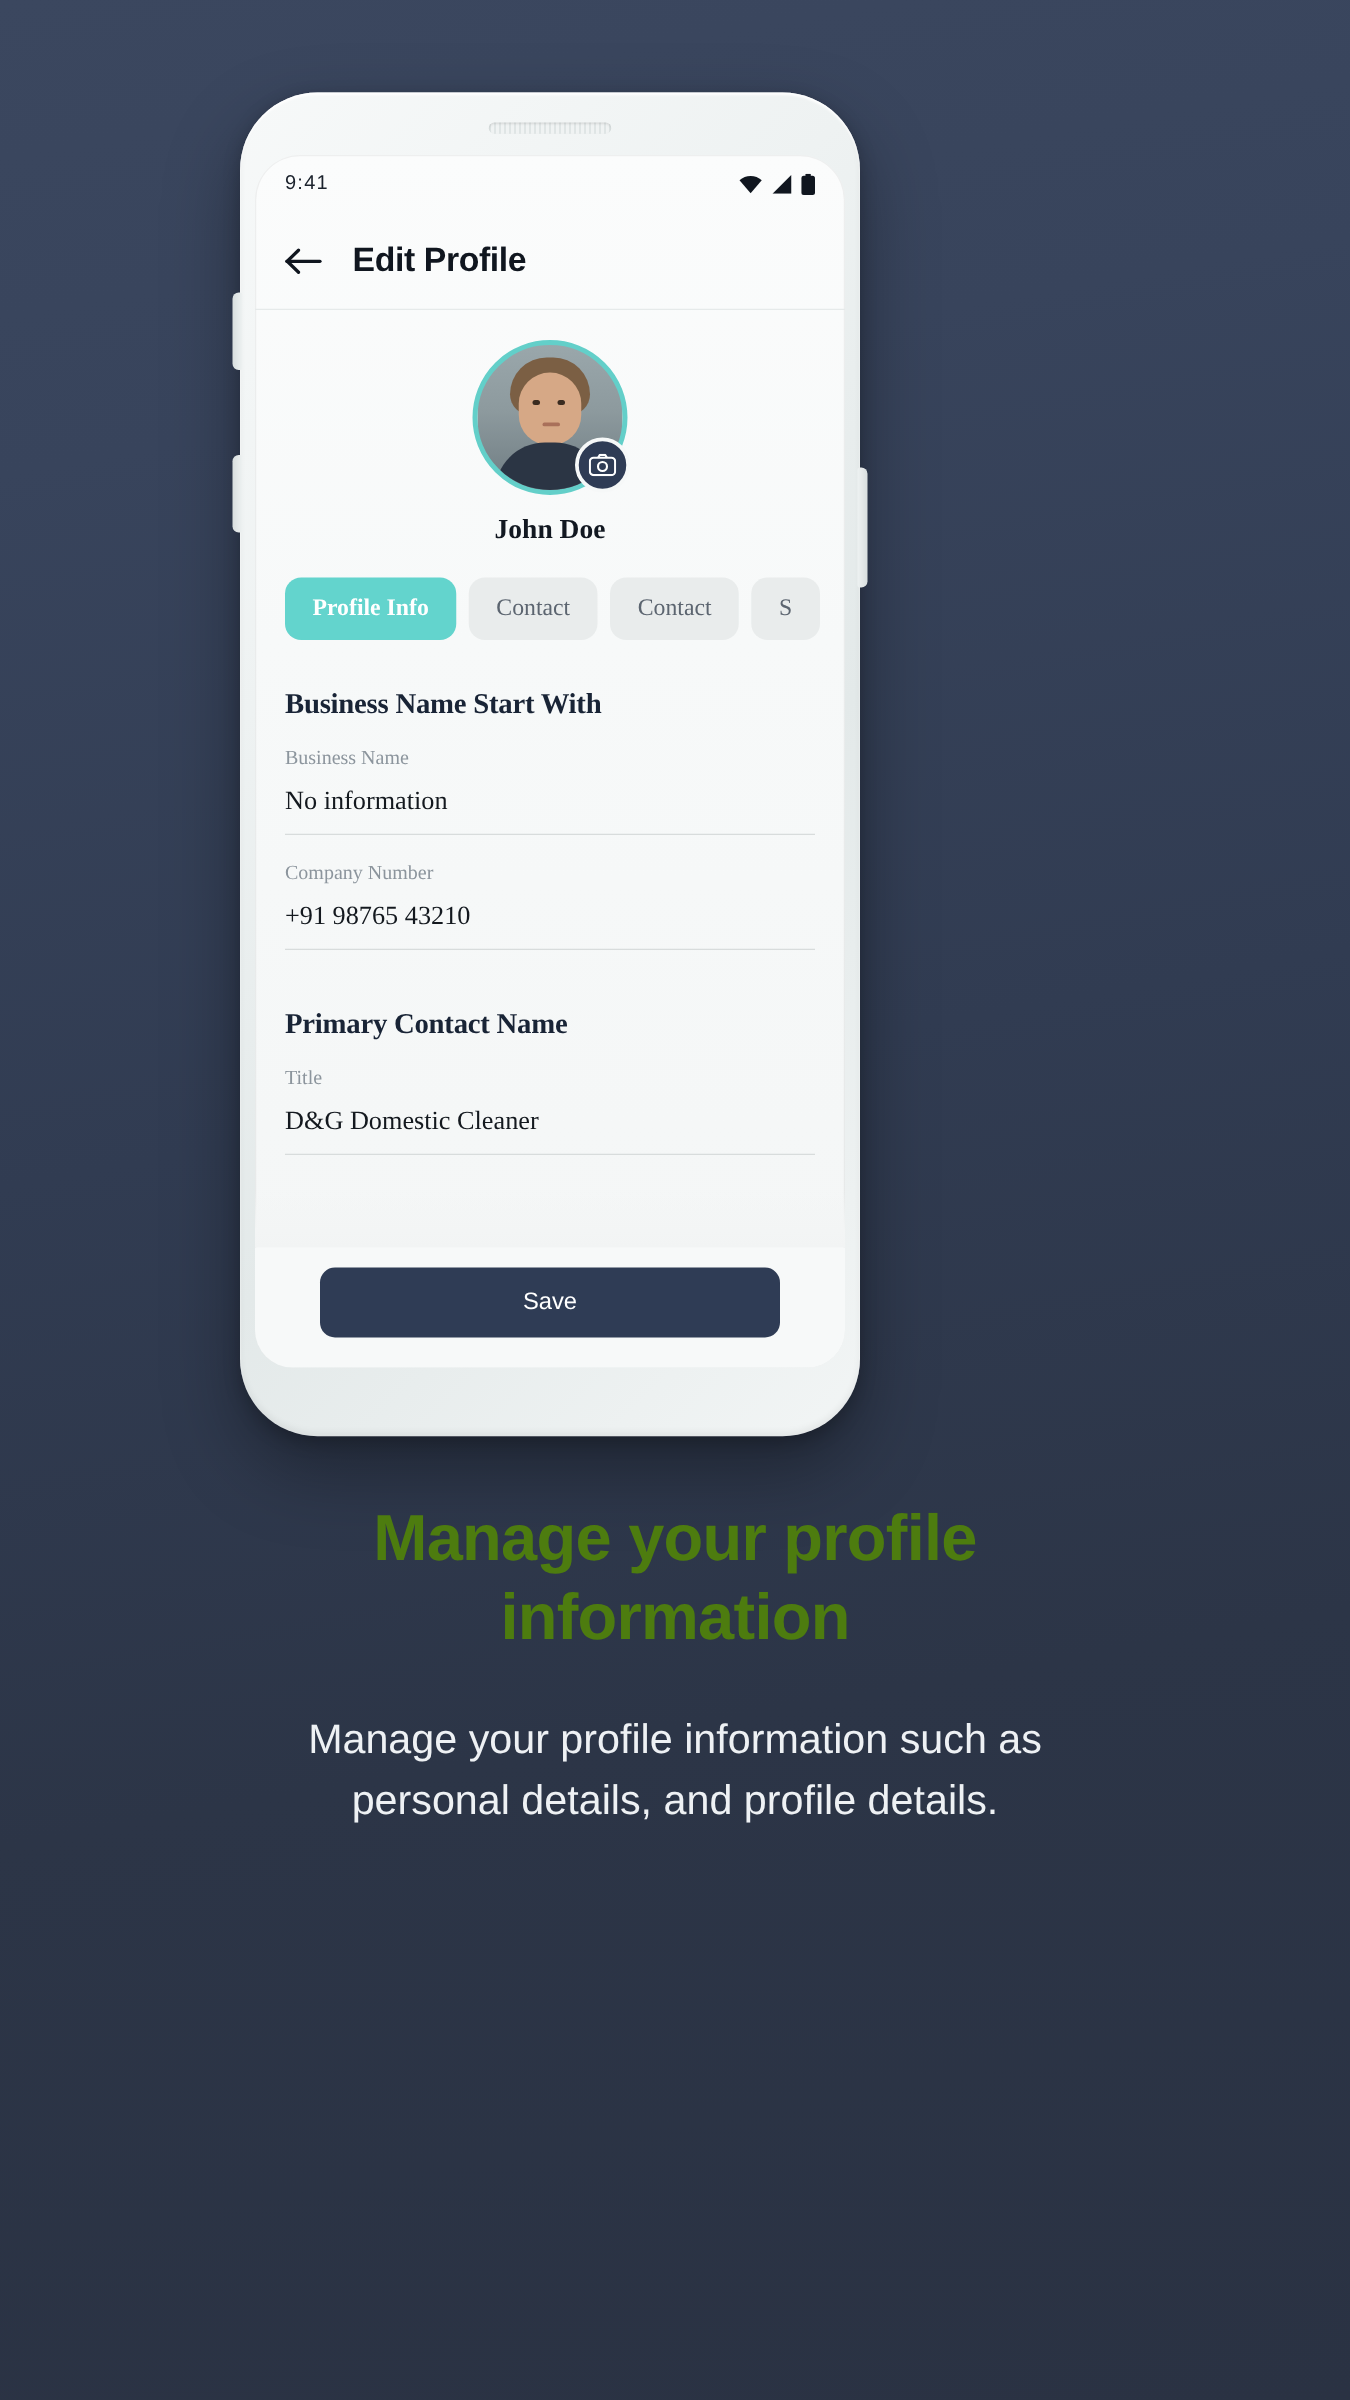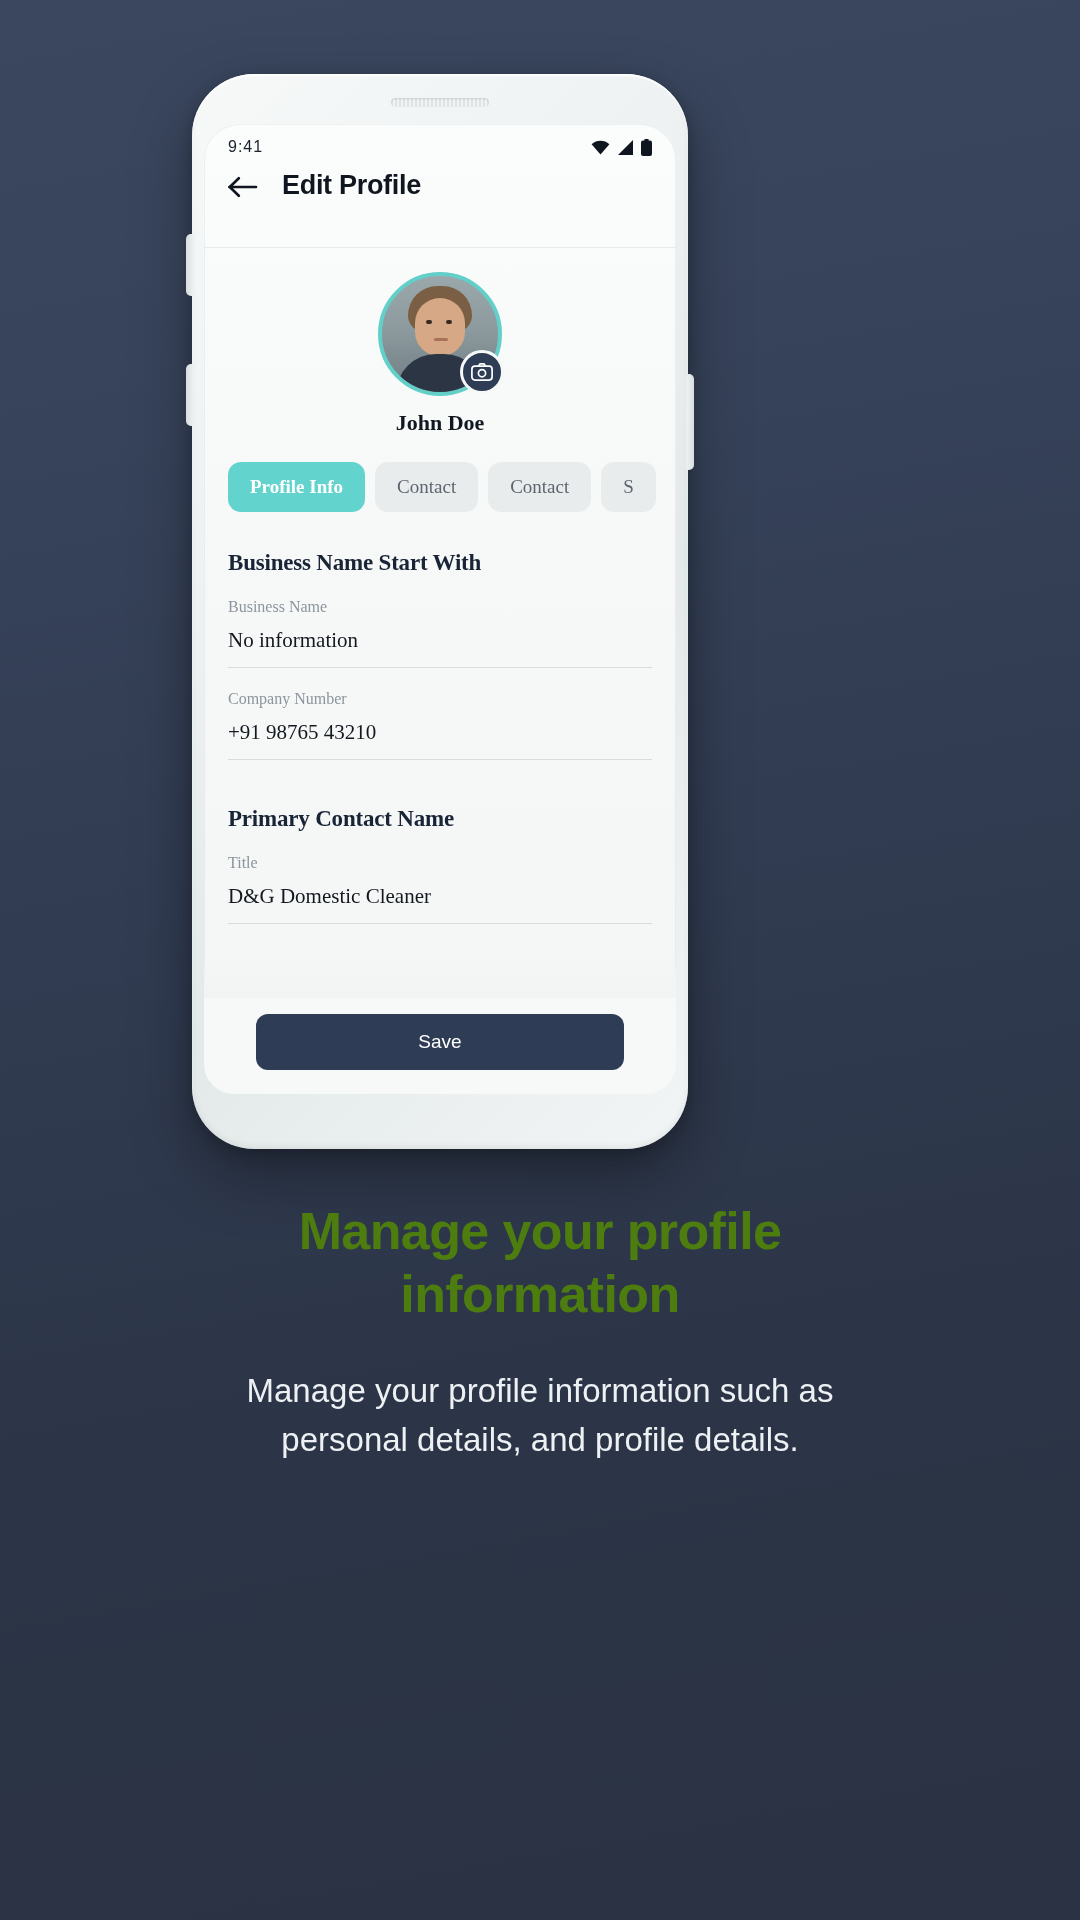--- a/index.html
+++ b/index.html
@@ -41,21 +41,21 @@
   }
 
   
   #status-bar{ height:46px; display:flex; align-items:center;
                padding:0 24px; flex:0 0 auto; }
   #status-time{ font-size:16px; color:#1b222c; letter-spacing:1px; }
   #status-icons{ margin-left:auto; display:flex; align-items:center; gap:7px; }
   .si{ display:block; }
 
   
-  #app-bar{ flex:0 0 auto; height:78px; display:flex; align-items:flex-start;
+  #app-bar{ flex:0 0 auto; height:78px; display:flex; align-items:center;
             padding:0 22px; gap:22px; border-bottom:1px solid #e6eaea; }
   #back-button{ width:34px; height:34px; display:flex; align-items:center; justify-content:center; }
   #page-title{ font-size:27px; font-weight:bold; color:#10161f; letter-spacing:-.3px; }
 
   
   #screen-body{ flex:1 1 auto; overflow:hidden; position:relative;font-family:Liberation Serif, serif; }
 
   #avatar-section{ padding:24px 0 8px; display:flex; flex-direction:column; align-items:center; }
   #avatar-wrap{ position:relative; width:124px; height:124px; }
   #avatar{

